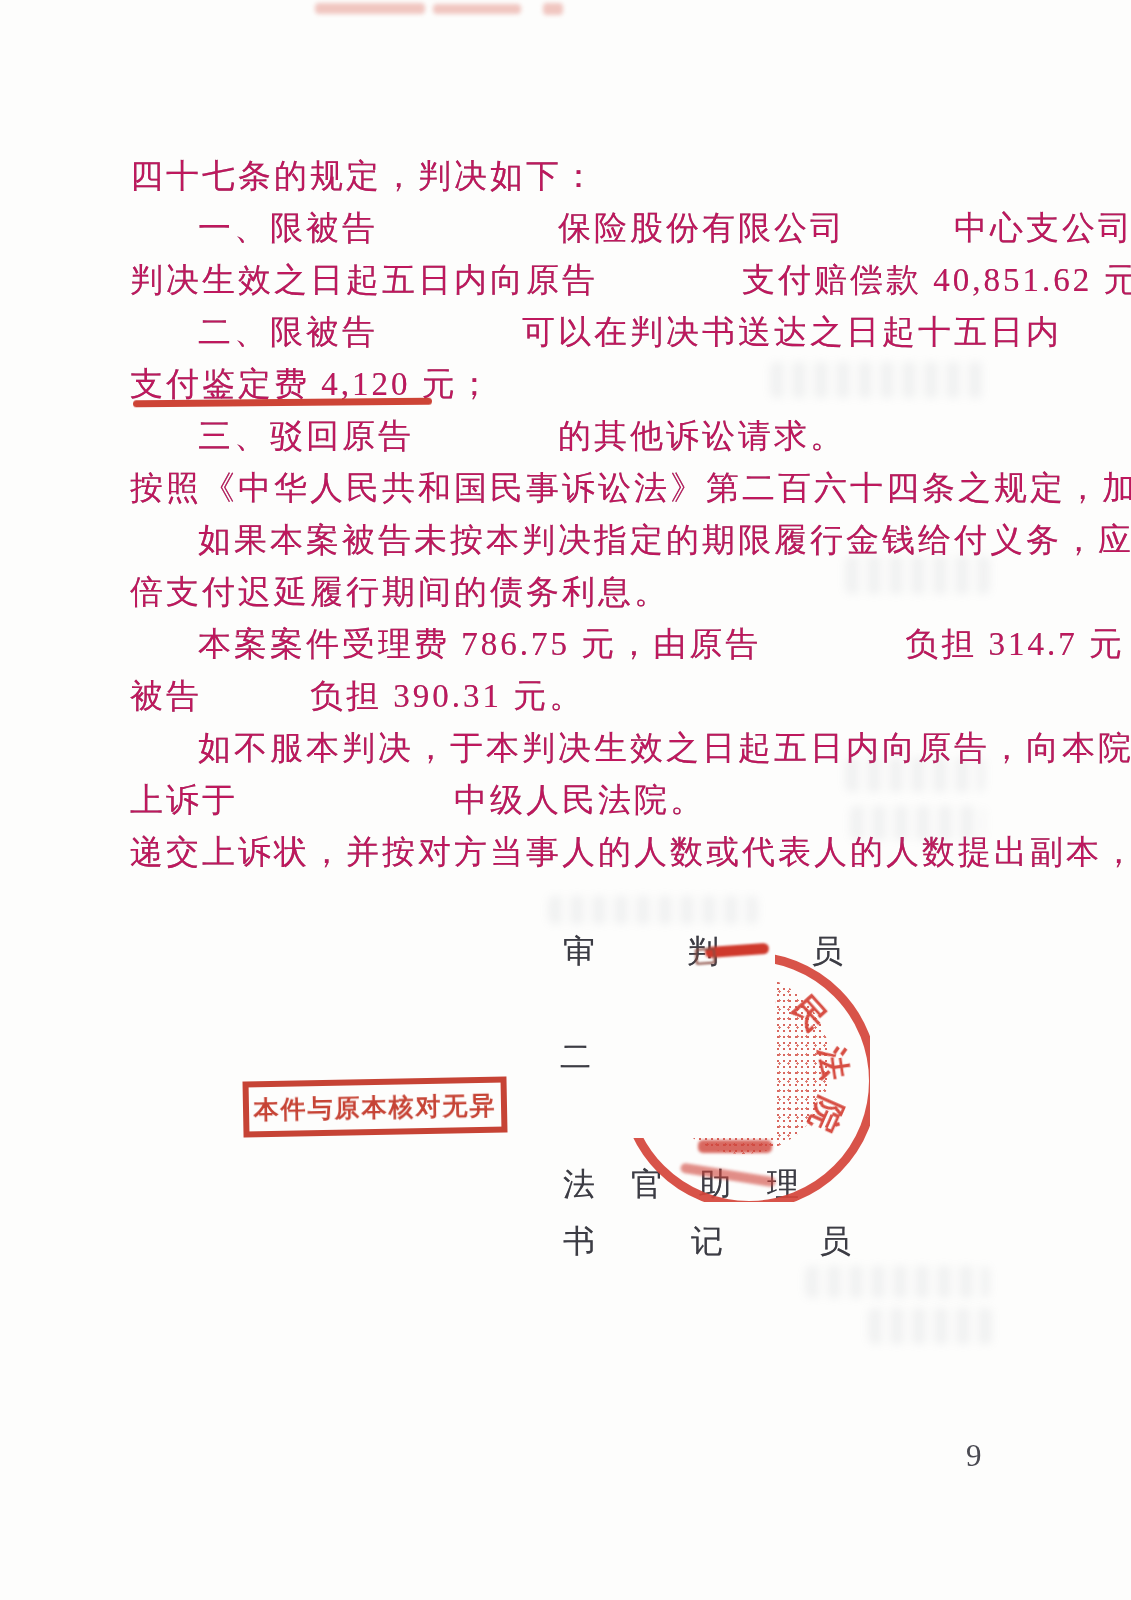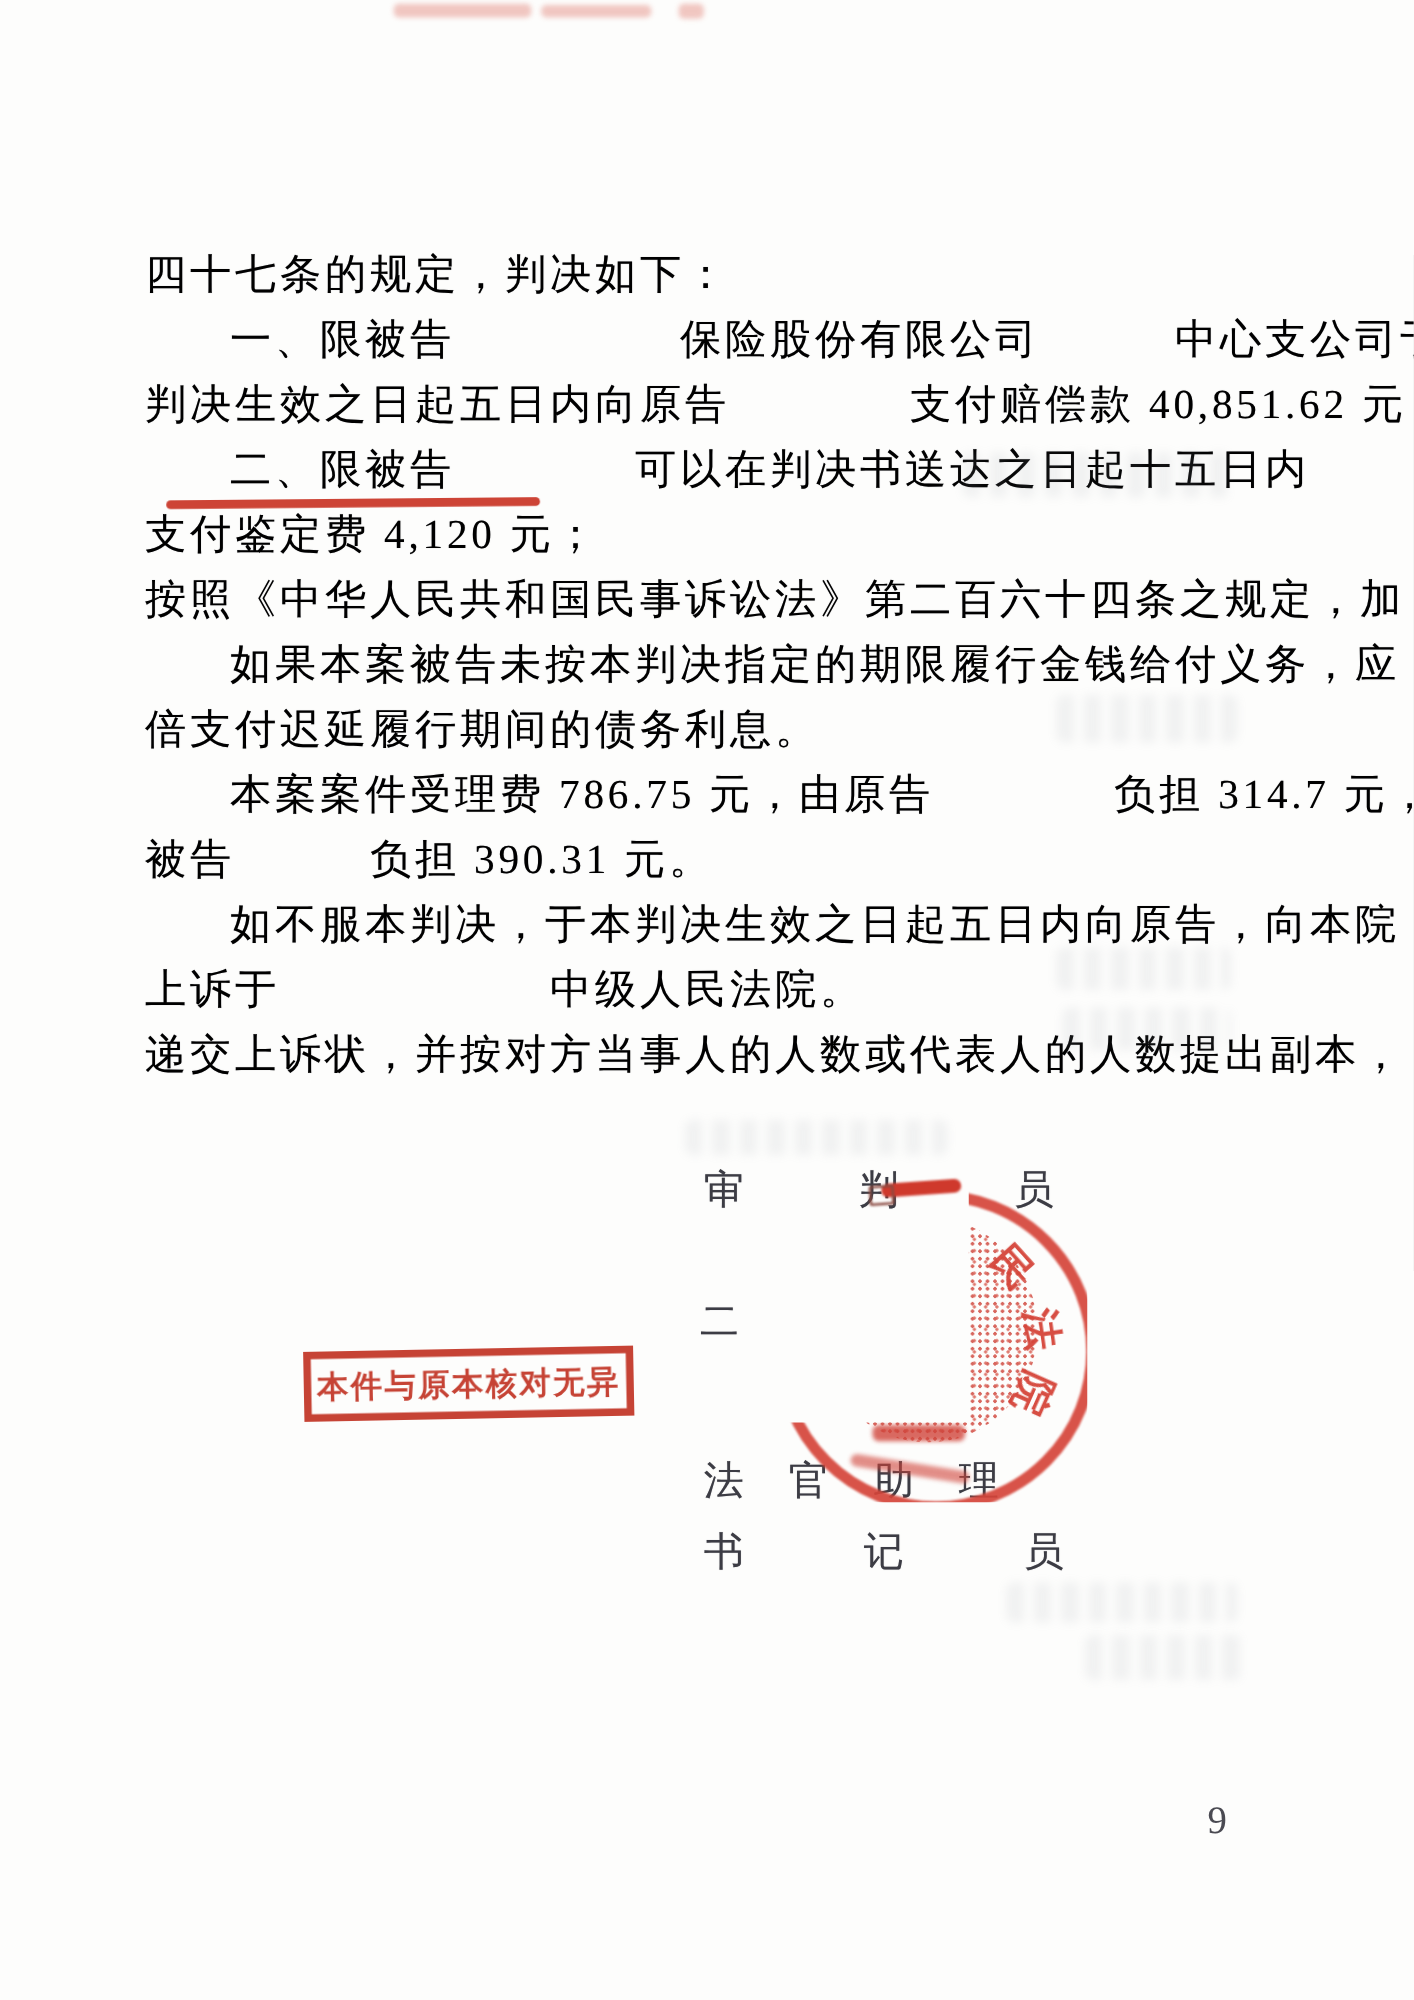--- a/index.html
+++ b/index.html
@@ -7,26 +7,25 @@
     position:relative;
     width:1131px;height:1600px;
     margin:0 auto;
     background:#fdfdfc;
     overflow:hidden;
     font-family:"Liberation Serif","DejaVu Serif",serif;
   }
   
   .body-text{
     position:absolute;
-    left:116px;top:150px;
+    left:130px;top:150px;
     width:850px;
-    color:#000000;
+    color:#be185d;
     font-size:33px;
     line-height:52px;
-    margin-top:44px;
   }
   .bline{
     white-space:pre;
     letter-spacing:3px;
     height:52px;
     text-shadow:0 0 .6px rgba(60,60,68,.55);
   }
   .bline.ind{padding-left:68px;}
   
   .red-underline{
@@ -168,20 +167,21 @@
   <div class="residue" style="left:315px;top:3px;width:110px;height:11px;"></div>
   <div class="residue" style="left:433px;top:4px;width:88px;height:10px;"></div>
   <div class="residue" style="left:543px;top:3px;width:20px;height:12px;"></div>
 
   <div class="body-text">
       <div class="bline">四十七条的规定，判决如下：</div>
       <div class="bline ind">一、限被告　　　　　保险股份有限公司　　　中心支公司于本</div>
       <div class="bline">判决生效之日起五日内向原告　　　　支付赔偿款 40,851.62 元；</div>
       <div class="bline ind">二、限被告　　　　可以在判决书送达之日起十五日内</div>
       <div class="bline">支付鉴定费 4,120 元；</div>
+      <div class="bline ind">三、驳回原告　　　　的其他诉讼请求。</div>
       <div class="bline">按照《中华人民共和国民事诉讼法》第二百六十四条之规定，加</div>
       <div class="bline ind">如果本案被告未按本判决指定的期限履行金钱给付义务，应</div>
       <div class="bline">倍支付迟延履行期间的债务利息。</div>
       <div class="bline ind">本案案件受理费 786.75 元，由原告　　　　负担 314.7 元，由</div>
       <div class="bline">被告　　　负担 390.31 元。</div>
       <div class="bline ind">如不服本判决，于本判决生效之日起五日内向原告，向本院</div>
       <div class="bline">上诉于　　　　　　中级人民法院。</div>
       <div class="bline">递交上诉状，并按对方当事人的人数或代表人的人数提出副本，</div>
     </div>
 

